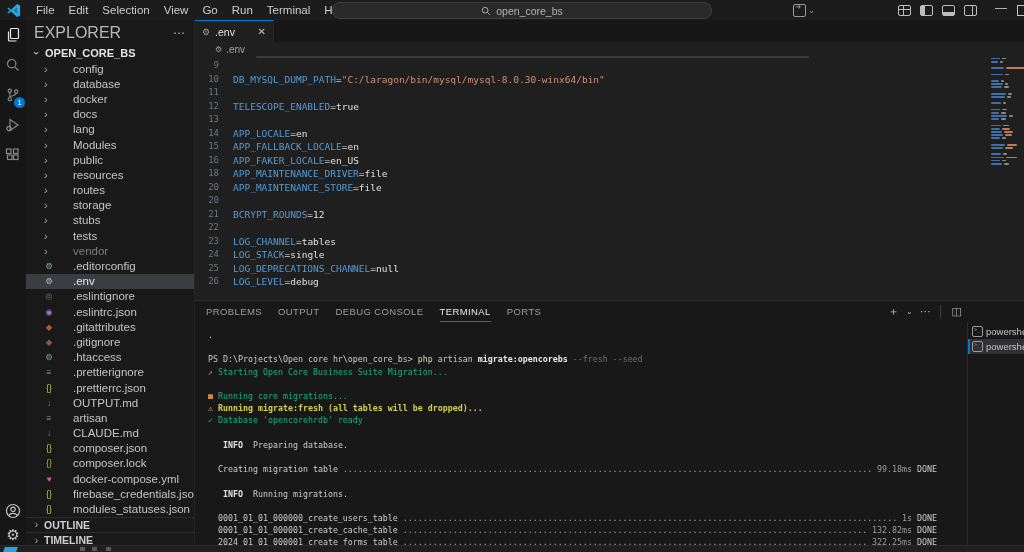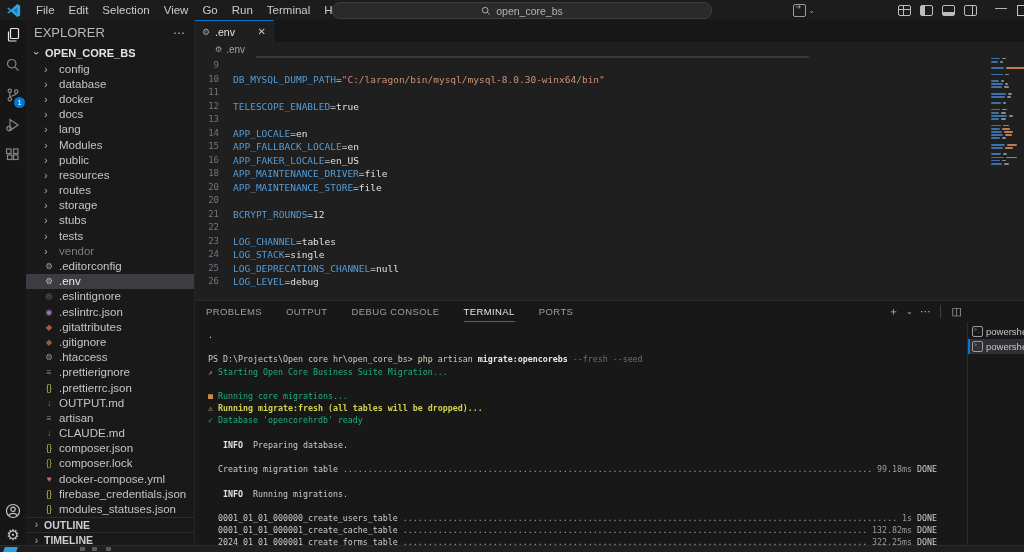--- a/index.html
+++ b/index.html
@@ -35,28 +35,28 @@
   .act-item{width:26px;height:30px;display:flex;align-items:center;justify-content:center;position:relative;}
   .act-item svg{stroke:#868686;fill:none;stroke-width:1.2;}
   .act-item.active svg{stroke:#e7e7e7;}
   .act-badge{position:absolute;right:1px;bottom:2px;width:11px;height:11px;border-radius:50%;background:#0078d4;
              color:#fff;font-size:7.5px;display:flex;align-items:center;justify-content:center;}
   .act-bottom{position:absolute;bottom:4px;left:0;width:26px;display:flex;flex-direction:column;align-items:center;gap:8px;}
   .gear-glyph{font-size:15px;color:#c2c2c2;line-height:15px;}
   
   #sidebar{width:168px;background:#191919;flex:none;border-right:1px solid #252525;position:relative;overflow:hidden;}
   #sb-header{height:25px;display:flex;align-items:center;padding:0 8px;}
-  #sb-title{font-size:13px;color:#b8b8b8;flex:1;}
+  #sb-title{font-size:16px;color:#b8b8b8;flex:1;}
   #sb-more{color:#b8b8b8;font-size:12px;letter-spacing:1px;}
   #root-row{height:16px;display:flex;align-items:center;font-weight:bold;font-size:11px;color:#e3e3e3;padding-left:6px;gap:3px;}
   #root-row .chev{display:inline-block;transform:rotate(90deg);font-size:11px;font-weight:normal;color:#cccccc;width:10px;text-align:center;}
   .trow{height:15.2px;display:flex;align-items:center;padding-left:18px;font-size:11.5px;color:#c5c5c5;white-space:nowrap;}
   .trow .chev{width:10px;color:#a9a9a9;font-size:11px;flex:none;}
   .trow .ficon{width:10px;flex:none;font-size:8.5px;text-align:center;line-height:10px;}
-  .trow .tlabel{margin-left:5px;overflow:hidden;text-overflow:clip;}
+  .trow .tlabel{margin-left:19px;overflow:hidden;text-overflow:clip;}
   .trow.sel{background:#3b3d42;color:#e7e7e7;}
   .trow.dim{color:#7d7d7d;}
   .sb-section{height:14.5px;border-top:1px solid #2b2b2b;display:flex;align-items:center;padding-left:6px;gap:3px;
               font-size:10.5px;font-weight:bold;color:#cfcfcf;}
   .sb-section .chev{font-size:10px;font-weight:normal;color:#b0b0b0;width:9px;text-align:center;}
   
   #editorgroup{flex:1;display:flex;flex-direction:column;min-width:0;background:#1f1f1f;}
   #tabbar{height:22px;background:#171717;display:flex;flex:none;}
   #tab-env{width:64px;background:#1f1f1f;border-top:1.5px solid #0078d4;border-right:1px solid #252525;
            display:flex;align-items:center;padding:0 7px;gap:5px;}
@@ -70,21 +70,21 @@
   #scroll-line{position:absolute;left:61px;top:0;width:553px;height:2px;background:#3a3a3a;border-radius:1px;}
   #codelines{position:absolute;left:0;top:3px;right:40px;font-family:"DejaVu Sans Mono",monospace;font-size:9.5px;line-height:13.5px;}
   .code-line{display:flex;white-space:pre;}
   .code-line .ln{width:24px;text-align:right;color:#6e7681;flex:none;margin-right:14px;font-size:9px;}
   .s-k{color:#569cd6;}.s-o{color:#d4d4d4;}.s-s{color:#ce9178;}.s-v{color:#e0e0e0;}
   #minimap{position:absolute;right:1px;top:1px;width:36px;bottom:0;}
   .mm-row{height:3.2px;display:flex;gap:2px;padding-left:4px;align-items:center;}
   .mm-bar{height:1.8px;border-radius:1px;flex:none;}
   
   #panel{height:245px;flex:none;background:#181818;border-top:1px solid #2b2b2b;display:flex;flex-direction:column;position:relative;}
-  #panel-tabs{height:21px;display:flex;align-items:flex-end;padding-left:11px;gap:24px;flex:none;}
+  #panel-tabs{height:21px;display:flex;align-items:flex-end;padding-left:11px;gap:16px;flex:none;}
   .ptab{font-size:9.5px;letter-spacing:0.4px;color:#9d9d9d;height:21px;display:flex;align-items:center;}
   .ptab.active{color:#e7e7e7;box-shadow:inset 0 -1px 0 #0078d4;}
   #panel-actions{position:absolute;right:62px;top:0;height:21px;display:flex;align-items:center;gap:7px;color:#b5b5b5;}
   #panel-actions .pa{font-size:11px;line-height:11px;}
   #panel-actions .sep{color:#4a4a4a;}
   #panel-body{flex:1;display:flex;min-height:0;}
   #term{flex:1;padding:7px 30px 0 13px;font-family:"DejaVu Sans Mono",monospace;font-size:8.3px;line-height:12.2px;overflow:hidden;}
   .tline{display:flex;white-space:pre;}
   .t-p{color:#cccccc;}.t-pb{color:#e8e8e8;font-weight:bold;}.t-y{color:#dcdcaa;font-weight:normal;}
   .t-d{color:#6f6f6f;}.t-g{color:#1fae7a;}.t-w{color:#d3d353;font-weight:bold;}

